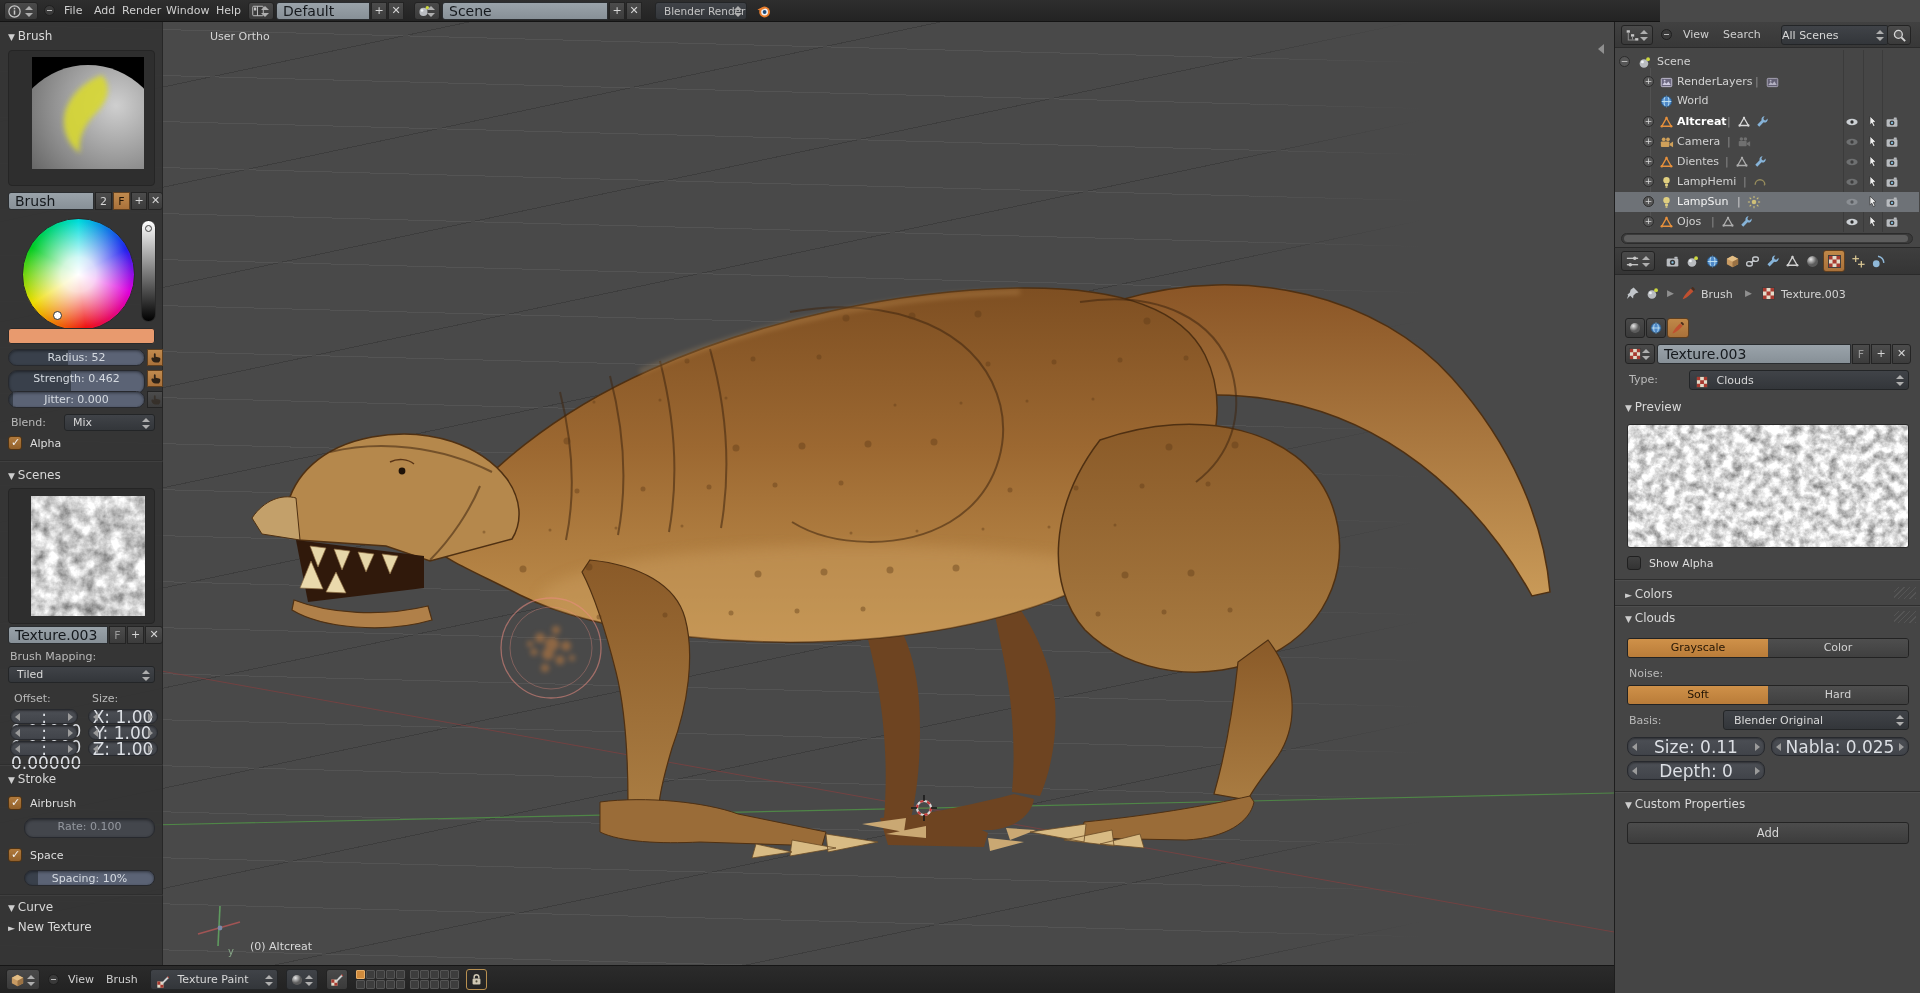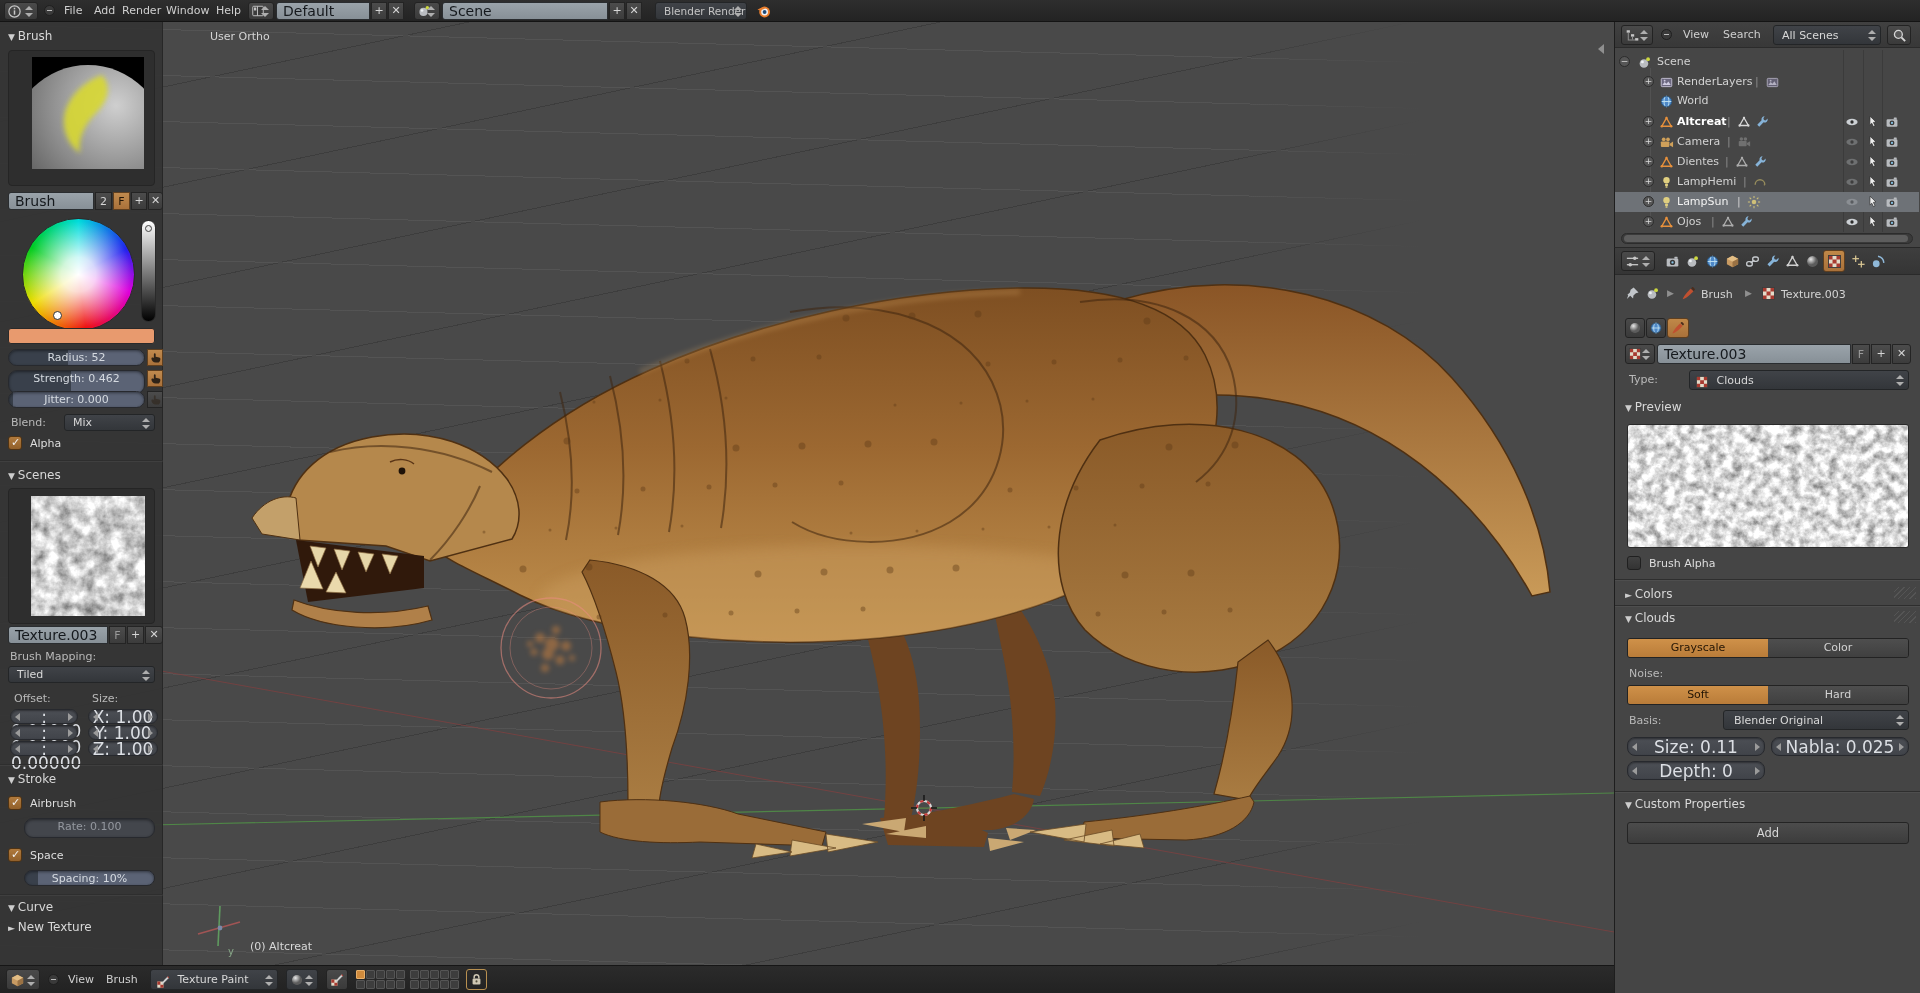--- a/index.html
+++ b/index.html
@@ -2,21 +2,21 @@
 <html><head>
 <meta charset="utf-8">
 <style>
   *{margin:0;padding:0;box-sizing:border-box}
   html,body{background:#1b1b1b;font-family:"DejaVu Sans","Liberation Sans",sans-serif;}
   #app{position:relative;width:1920px;height:993px;overflow:hidden;background:#494949;color:#c8c8c8;font-size:11px;-webkit-font-smoothing:antialiased}
   .abs{position:absolute}
   .lbl{color:#b9b9b9;font-size:11px;white-space:nowrap}
   .menu{color:#cfcfcf;font-size:11px;white-space:nowrap;cursor:default}
   
-  .topbar{left:0;top:0;width:1920px;height:22px;background:linear-gradient(#2e2e2e,#232323);border-bottom:1px solid #141414;z-index:40}
+  .topbar{left:0;top:0;width:1660px;height:22px;background:linear-gradient(#2e2e2e,#232323);border-bottom:1px solid #141414;z-index:40}
   .v3dheader{left:0;top:965px;width:1614px;height:28px;background:linear-gradient(#2b2b2b,#222);border-top:1px solid #161616;z-index:30}
   
   .iconbtn{background:linear-gradient(#4a4a4a,#3a3a3a);border:1px solid #232323;border-radius:3px}
   .field-light{background:linear-gradient(#9aa3aa,#879097);color:#15191d;border:1px solid #2a2d30;font-size:14px;line-height:16px;padding-left:6px;white-space:nowrap;overflow:hidden}
   .chip{background:linear-gradient(#4c4c4c,#3c3c3c);border:1px solid #242424;color:#d6d6d6;text-align:center;font-size:11px}
   .chip.on{background:linear-gradient(#c08a4e,#a9713a);color:#211406;border-color:#5f3f1f}
   .drop{background:linear-gradient(#404348,#33363a);border:1px solid #232527;border-radius:3px;color:#d8d8d8;font-size:11px;white-space:nowrap}
   .slider{border-radius:9px;border:1px solid #27292e;color:#d5dae0;font-size:11px;text-align:center;box-shadow:inset 0 1px 3px rgba(0,0,0,.45)}
   .pill{background:linear-gradient(#4c4f55,#41444a);border:1px solid #27292e;border-radius:8px;color:#dcdfe4;font-size:17px;text-align:center;box-shadow:inset 0 1px 2px rgba(0,0,0,.4)}
   .cb{width:14px;height:14px;border-radius:3px;background:linear-gradient(#424242,#333);border:1px solid #202020;position:absolute}
@@ -670,21 +670,21 @@
             <use href="#i-tree"></use>
           </svg>
         <span class="ud">
             <i class="u"></i>
             <i class="d"></i>
           </span>
       </div>
       <div class="abs collapse-dot" style="left:46px;top:7px"></div>
       <span class="abs menu" style="left:68px;top:6px">View</span>
       <span class="abs menu" style="left:108px;top:6px">Search</span>
-      <div class="abs drop" style="left:158px;top:3px;width:108px;height:20px;line-height:19px;padding-left:8px">
+      <div class="abs drop" style="left:166px;top:3px;width:108px;height:20px;line-height:19px;">
         <span>All Scenes</span>
         <span class="ud">
             <i class="u"></i>
             <i class="d"></i>
           </span>
       </div>
       <div class="abs iconbtn" style="left:272px;top:3px;width:24px;height:20px">
         <svg class="ic" style="margin:2px 0 0 4px" width="15" height="15">
             <use href="#i-mag"></use>
           </svg>
@@ -967,21 +967,21 @@
               <feFuncR type="gamma" amplitude="2" exponent="1.5"></feFuncR>
               <feFuncG type="gamma" amplitude="2" exponent="1.5"></feFuncG>
               <feFuncB type="gamma" amplitude="2" exponent="1.5"></feFuncB>
               <feFuncA type="linear" slope="0" intercept="1"></feFuncA>
             </feComponentTransfer>
           </filter>
         <rect width="282" height="124" filter="url(#nz2)"></rect>
       </svg>
     </div>
     <div class="cb" style="left:12px;top:308px"></div>
-    <span class="abs lbl" style="left:34px;top:309px;color:#dedede">Brush Alpha</span>
+    <span class="abs lbl" style="left:34px;top:309px;color:#dedede">Show Alpha</span>
 
     <div class="sep" style="left:0;top:331px;width:306px"></div>
     <div class="sec closed" style="left:10px;top:339px">Colors</div>
     <div class="grip" style="top:339px"></div>
 
     <div class="sep" style="left:0;top:357px;width:306px"></div>
     <div class="sec" style="left:10px;top:363px">Clouds</div>
     <div class="grip" style="top:363px"></div>
 
     <div class="seg" style="left:12px;top:390px;width:282px;height:20px">

